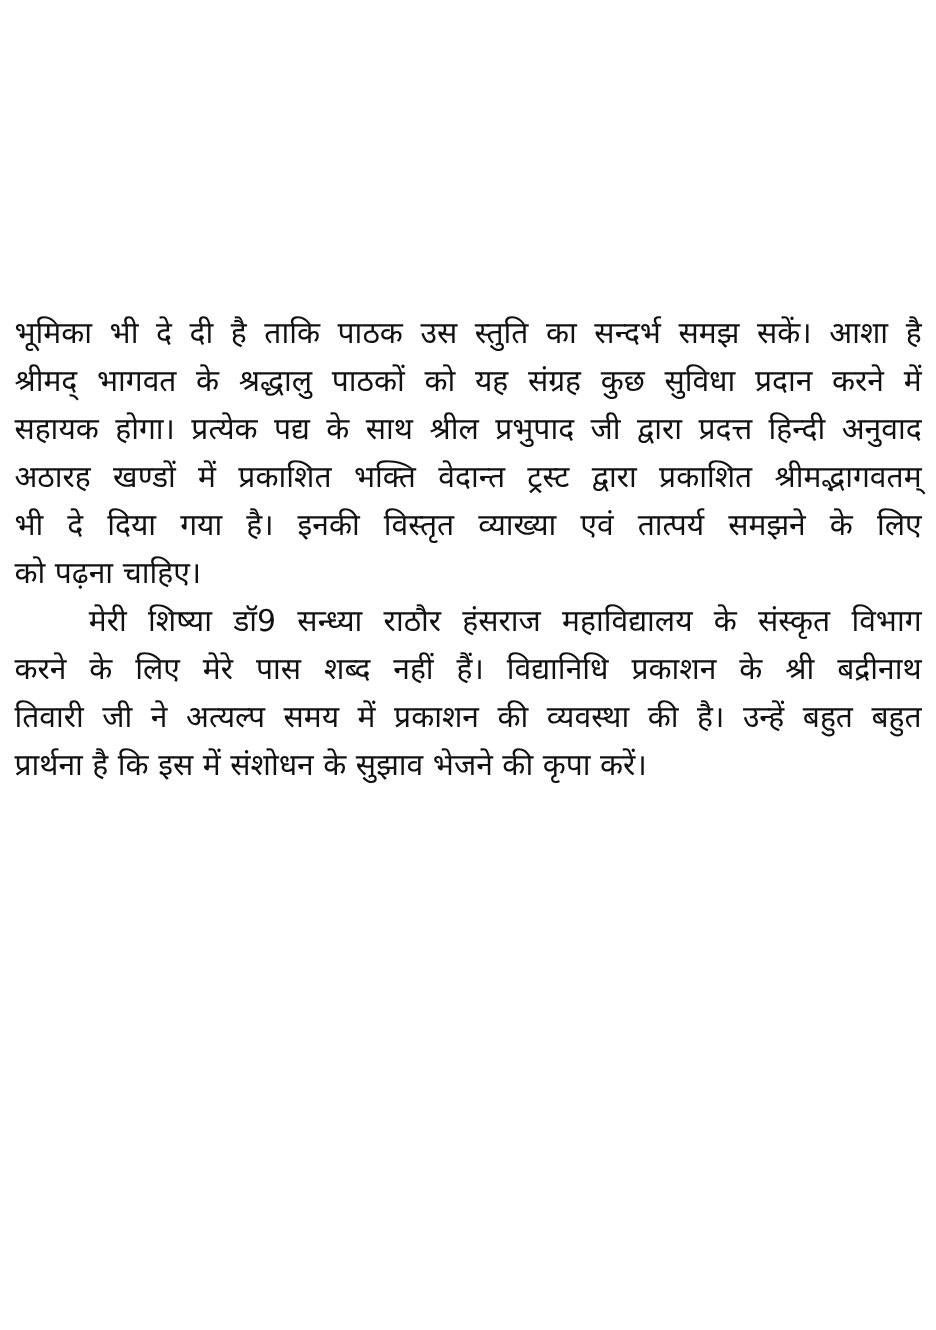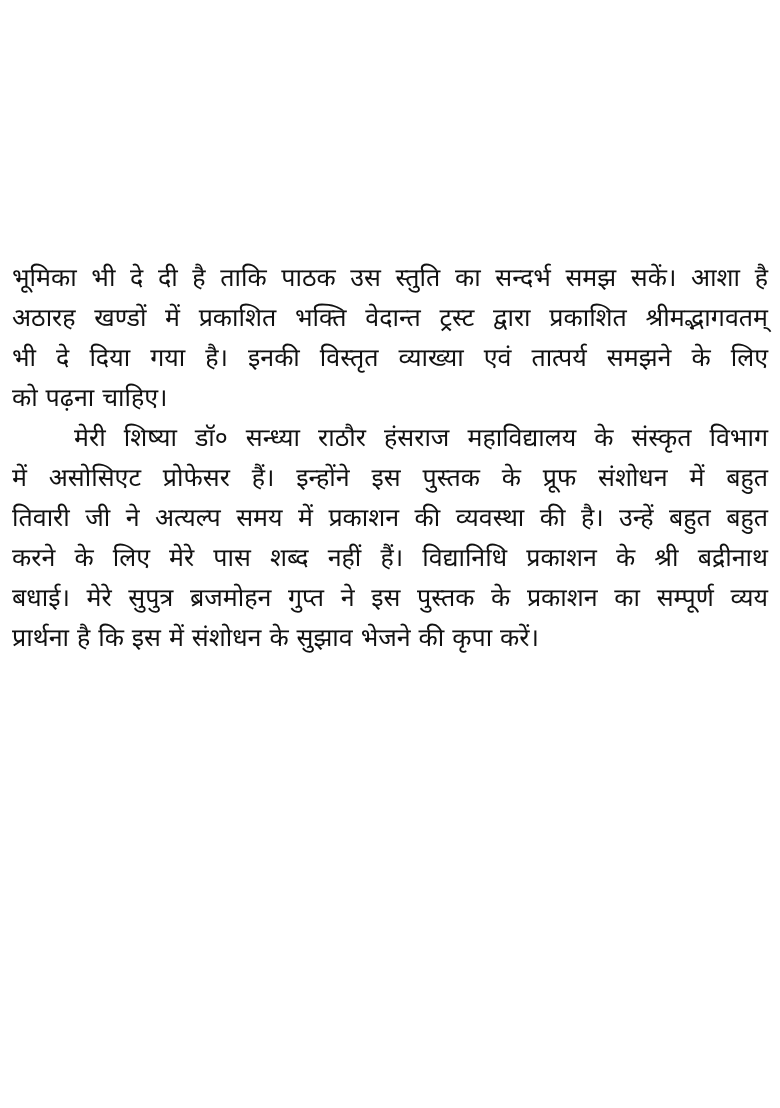--- a/index.html
+++ b/index.html
@@ -38,25 +38,25 @@
     .line.indent {
       padding-left: 62px;
     }
   </style>
 </head>
 <body>
 
 <div class="page">
   <div>
     <span class="line">भूमिका भी दे दी है ताकि पाठक उस स्तुति का सन्दर्भ समझ सकें। आशा है</span>
+    <span class="line">श्रीमद् भागवत के श्रद्धालु पाठकों को यह संग्रह कुछ सुविधा प्रदान करने में</span>
+    <span class="line">सहायक होगा। प्रत्येक पद्य के साथ श्रील प्रभुपाद जी द्वारा प्रदत्त हिन्दी अनुवाद</span>
     <span class="line">अठारह खण्डों में प्रकाशित भक्ति वेदान्त ट्रस्ट द्वारा प्रकाशित श्रीमद्भागवतम्</span>
     <span class="line">भी दे दिया गया है। इनकी विस्तृत व्याख्या एवं तात्पर्य समझने के लिए</span>
     <span class="line last">को पढ़ना चाहिए।</span>
   </div>
   <div>
-    <span class="line indent">मेरी शिष्या डॉ० सन्ध्या राठौर हंसराज महाविद्यालय के संस्कृत विभाग</span>
-    <span class="line">में असोसिएट प्रोफेसर हैं। इन्होंने इस पुस्तक के प्रूफ संशोधन में बहुत</span>
+    <span class="line indent">मेरी शिष्या डॉ9 सन्ध्या राठौर हंसराज महाविद्यालय के संस्कृत विभाग</span>
+    <span class="line">करने के लिए मेरे पास शब्द नहीं हैं। विद्यानिधि प्रकाशन के श्री बद्रीनाथ</span>
     <span class="line">तिवारी जी ने अत्यल्प समय में प्रकाशन की व्यवस्था की है। उन्हें बहुत बहुत</span>
-    <span class="line">करने के लिए मेरे पास शब्द नहीं हैं। विद्यानिधि प्रकाशन के श्री बद्रीनाथ</span>
-    <span class="line">बधाई। मेरे सुपुत्र  ब्रजमोहन गुप्त ने इस पुस्तक के प्रकाशन का सम्पूर्ण व्यय</span>
     <span class="line last">प्रार्थना है कि इस में संशोधन के सुझाव भेजने की कृपा करें।</span>
   </div>
 </div>
 
 </body></html>

